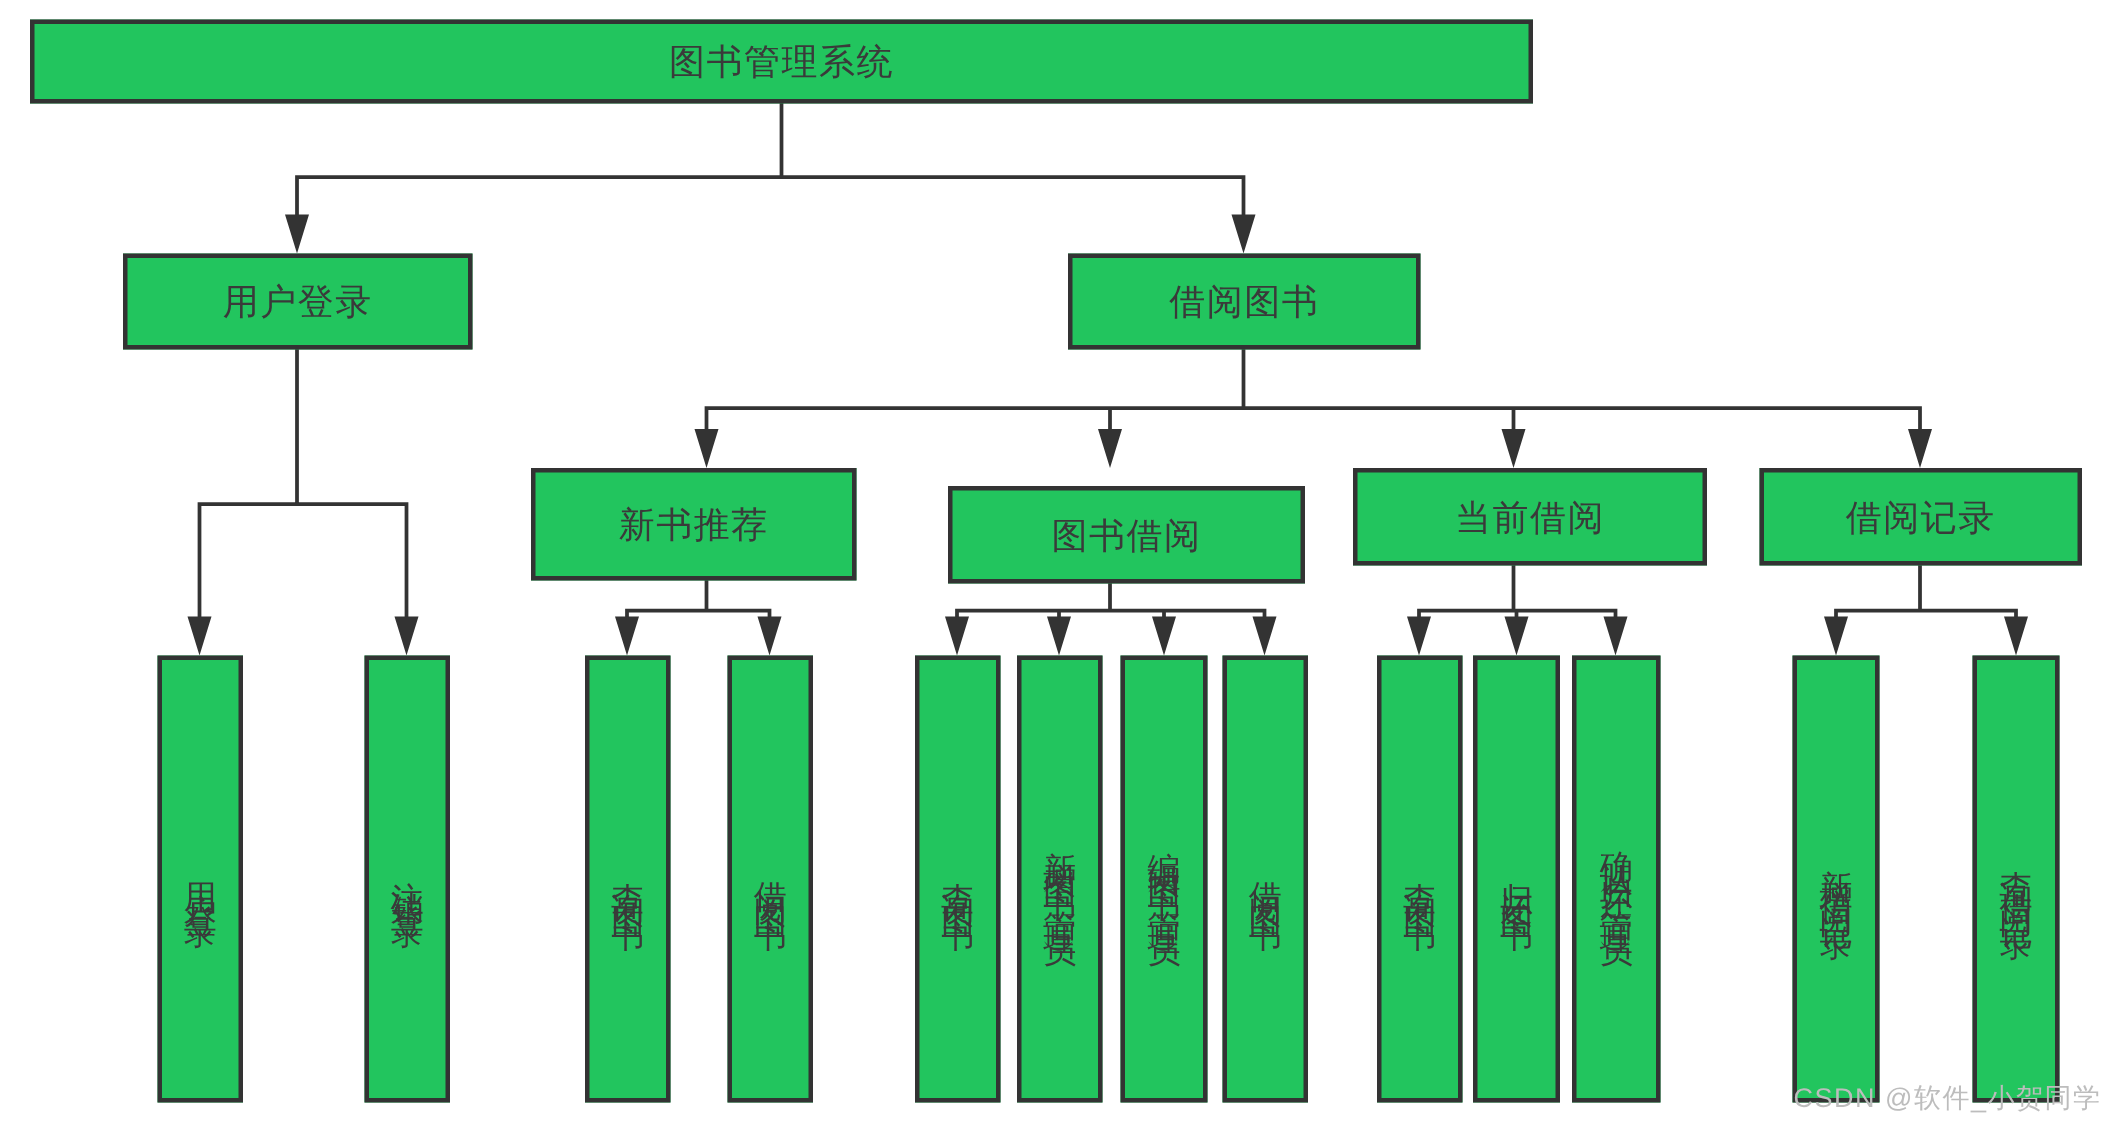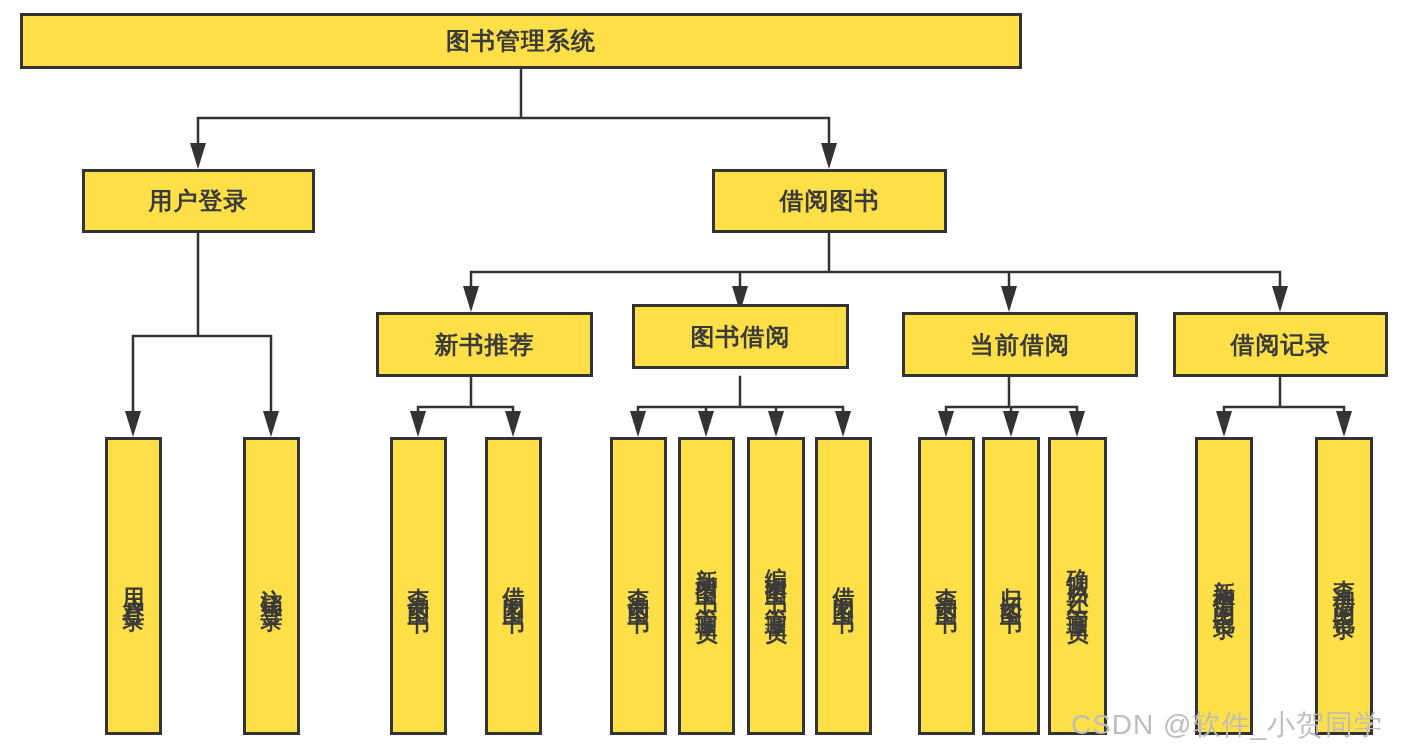--- a/index.html
+++ b/index.html
@@ -11,38 +11,37 @@
     color:#3a3a3a;
     overflow:hidden;
   }
   .wires{position:absolute;left:0;top:0;width:1405px;height:747px;}
   .wires .line{fill:none;stroke:#333333;stroke-width:2.5;stroke-linecap:square;}
   .wires .arrow{fill:#333333;stroke:none;}
   .node{
     position:absolute;
     box-sizing:border-box;
     border:3px solid #333333;
-    background:#fde047;
+    background:#22c55e;
     display:flex;align-items:center;justify-content:center;
     text-align:center;
-    font-weight:bold;
   }
   .h-label{font-size:24px;letter-spacing:1px;}
   .leaf{
     writing-mode:vertical-rl;
     text-orientation:mixed;
     font-size:22px;
     letter-spacing:8px;
     line-height:1;
     padding:8px 0;
   }
   .watermark{
     position:absolute;
-    right:22px;bottom:3px;
-    font-size:28px;
+    right:4px;bottom:3px;
+    font-size:18px;
     color:#bdbdbd;
     letter-spacing:1px;
     white-space:nowrap;
   }
 </style>
 </head>
 <body>
 
 <div class="stage">
 
@@ -72,24 +71,24 @@
     <span>图书管理系统</span>
   </div>
 
   <div class="node h-label" style="left:82px;top:169px;width:233px;height:64px;">
     <span>用户登录</span>
   </div>
   <div class="node h-label" style="left:712px;top:169px;width:235px;height:64px;">
     <span>借阅图书</span>
   </div>
 
-  <div class="node h-label" style="left:376px;top:312px;width:217px;height:65px;">
+  <div class="node h-label" style="left:354px;top:312px;width:217px;height:75px;">
     <span>新书推荐</span>
   </div>
-  <div class="node h-label" style="left:632px;top:304px;width:217px;height:65px;">
+  <div class="node h-label" style="left:632px;top:324px;width:238px;height:65px;">
     <span>图书借阅</span>
   </div>
   <div class="node h-label" style="left:902px;top:312px;width:236px;height:65px;">
     <span>当前借阅</span>
   </div>
   <div class="node h-label" style="left:1173px;top:312px;width:215px;height:65px;">
     <span>借阅记录</span>
   </div>
 
   <div class="node leaf" style="left:105px;top:437px;width:57px;height:298px;">

